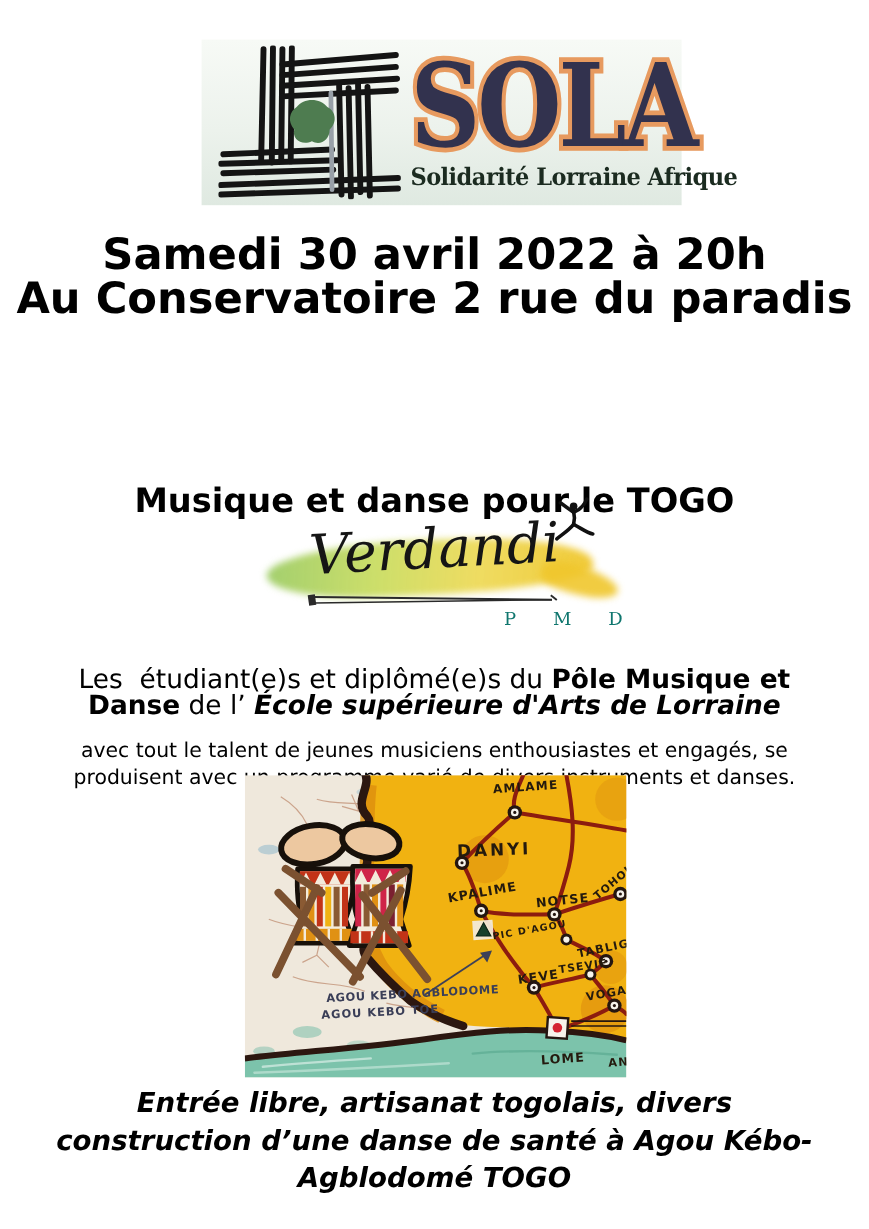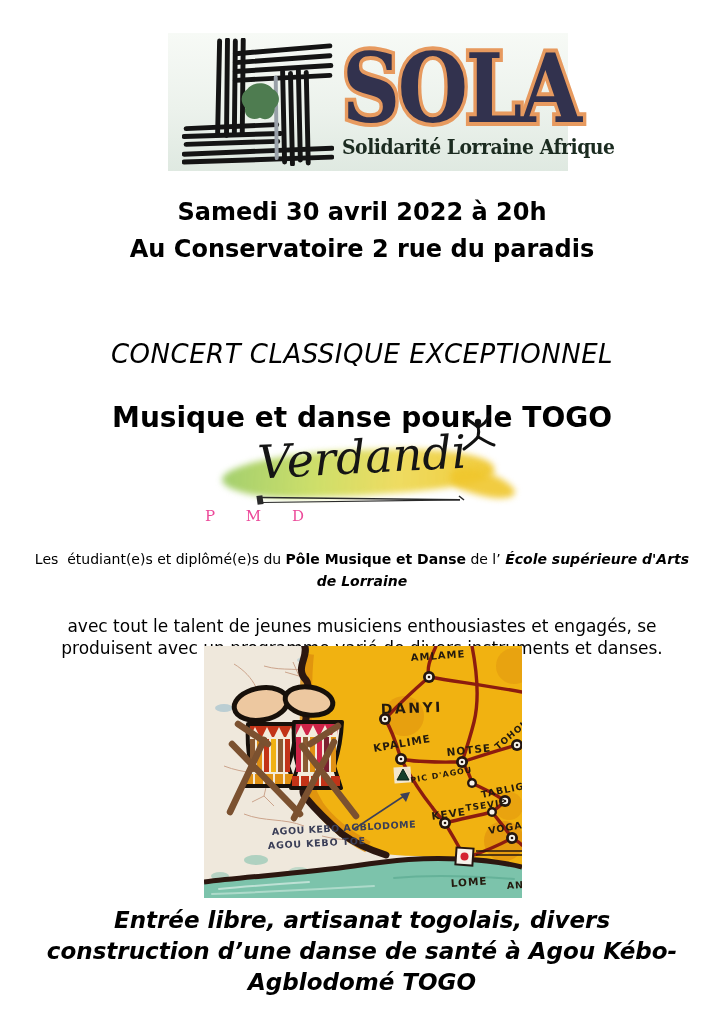--- a/index.html
+++ b/index.html
@@ -15,48 +15,48 @@
   .sola{font-family:"DejaVu Serif","Liberation Serif",serif;font-weight:bold;
         font-size:96px;line-height:0.92;letter-spacing:-3px;color:#32324e;
         -webkit-text-stroke:8px #e79a5f;paint-order:stroke fill;
         transform:scaleX(0.84);transform-origin:left center;white-space:nowrap;}
   .tagline{font-family:"DejaVu Serif","Liberation Serif",serif;font-weight:bold;
            font-size:20px;color:#1b2b20;letter-spacing:-0.5px;margin-top:1px;
            transform:scaleX(0.94);transform-origin:left center;white-space:nowrap;}
 
   
   .title{position:absolute;top:194px;left:0;right:0;text-align:center;
-         font-weight:bold;font-size:24px;line-height:37px;}
+         font-weight:bold;font-size:36px;line-height:37px;}
   .subtitle{position:absolute;top:339px;left:0;right:0;text-align:center;
             font-style:italic;font-size:26px;letter-spacing:0.5px;}
   .theme{position:absolute;top:401px;left:0;right:0;text-align:center;
          font-weight:bold;font-size:28px;}
 
   
   .verdandi{position:absolute;top:428px;left:50%;transform:translateX(-50%);
             width:340px;height:104px;}
   .swash{position:absolute;left:30px;top:22px;width:272px;height:46px;
          background:linear-gradient(95deg,rgba(139,195,74,.8),rgba(197,217,80,.85) 35%,rgba(237,216,80,.9) 65%,rgba(240,198,44,.95));
          border-radius:55% 45% 65% 35% / 60% 55% 45% 50%;
          filter:blur(3px);transform:rotate(-2deg);}
   .swash-tail{position:absolute;left:258px;top:44px;width:66px;height:24px;
          background:rgba(240,198,44,.9);border-radius:40% 60% 70% 30%/50% 50% 60% 40%;
          filter:blur(3px);transform:rotate(18deg);}
   .script{position:absolute;left:0;right:0;top:2px;text-align:center;z-index:2;
           font-family:"DejaVu Serif","Liberation Serif",serif;font-style:italic;
           font-size:46px;color:#151515;transform:rotate(-3deg);}
   .dancer-svg{position:absolute;right:34px;top:-14px;width:40px;height:48px;z-index:3;}
   .bow-svg{position:absolute;left:62px;top:66px;width:214px;height:12px;z-index:2;}
-  .pmd{position:absolute;left:0;right:0;top:79px;text-align:left;
-       font-family:"DejaVu Serif","Liberation Serif",serif;font-size:15px;color:#ec4899;
+  .pmd{position:absolute;left:16px;right:0;top:79px;text-align:right;
+       font-family:"DejaVu Serif","Liberation Serif",serif;font-size:15px;color:#0f766e;
        letter-spacing:13px;text-indent:13px;}
 
   
   .desc1{position:absolute;top:534px;left:34px;right:34px;text-align:center;
-         font-size:14px;line-height:22px;white-space:pre-wrap;}
+         font-size:22px;line-height:22px;white-space:pre-wrap;}
   .desc1 .b{font-weight:bold;}
   .desc1 .bi{font-weight:bold;font-style:italic;}
   .desc2{position:absolute;top:598px;left:32px;right:32px;text-align:center;
          font-size:17px;line-height:22px;}
 
   
   .batik{position:absolute;top:646px;left:204px;width:318px;height:252px;}
   .batik svg{display:block;width:100%;height:100%;}
   #batik-labels text{font-family:"DejaVu Sans","Liberation Sans",sans-serif;font-weight:bold;}
 
@@ -97,21 +97,20 @@
       <div class="sola" style="color: rgb(50, 50, 78); -webkit-text-stroke: 8px rgb(231, 154, 95);">SOLA</div>
       <div class="tagline" style="color: rgb(27, 43, 32);">Solidarité Lorraine Afrique</div>
     </div>
   </div>
 
   <div class="title">
     <div>Samedi 30 avril 2022 à 20h</div>
     <div>Au Conservatoire 2 rue du paradis</div>
   </div>
 
-  <div class="subtitle">CONCERT CLASSIQUE EXCEPTIONNEL</div>
   <div class="theme">Musique et danse pour le TOGO</div>
 
   <div class="verdandi">
     <div class="swash"></div>
     <div class="swash-tail"></div>
     <svg class="dancer-svg" viewBox="0 0 40 48">
       <circle cx="20" cy="8" r="3.2" fill="#111"></circle>
       <g stroke="#111" stroke-width="3" stroke-linecap="round" fill="none">
         <path d="M20,12 C21,16 21,19 20,23"></path>
         <path d="M20,13 L9,5"></path>

